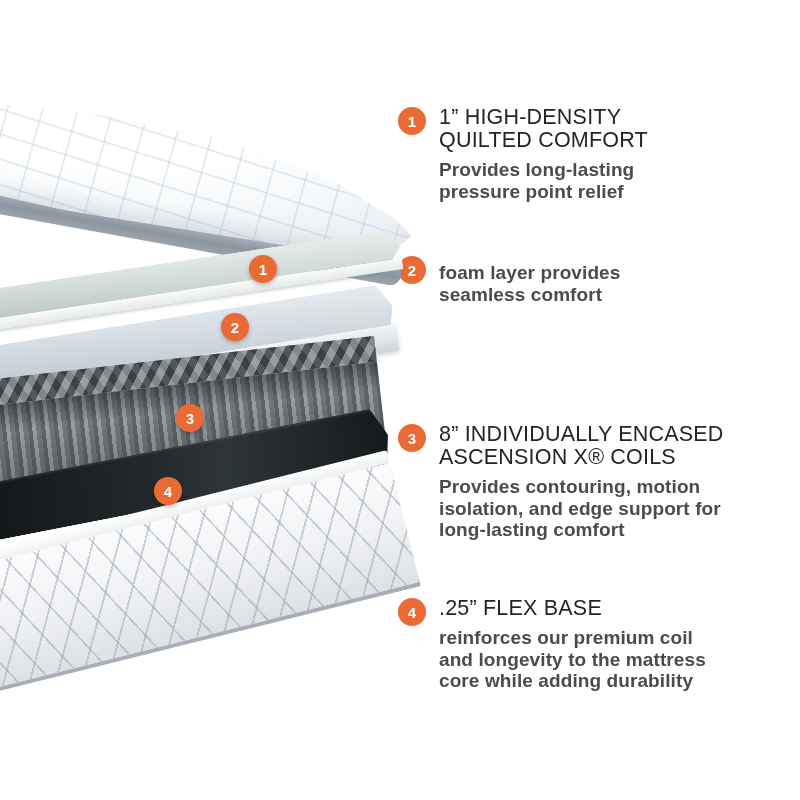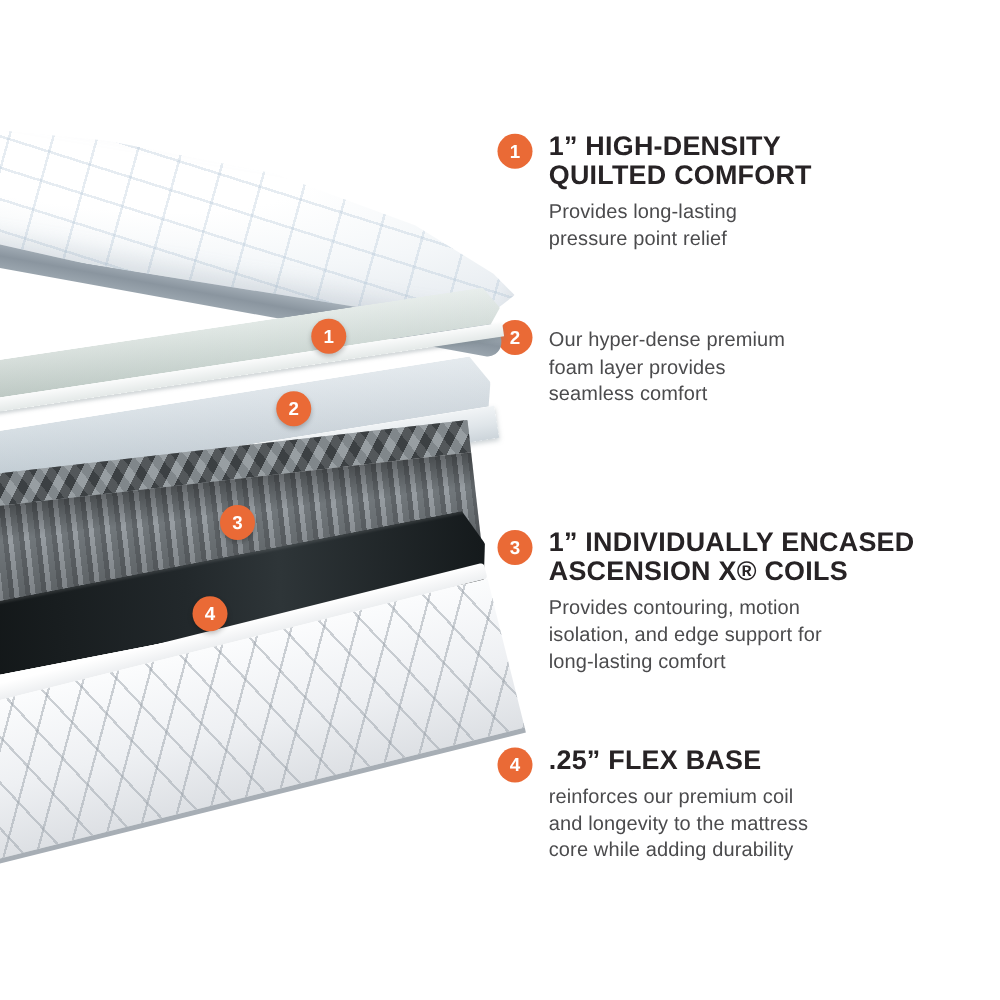--- a/index.html
+++ b/index.html
@@ -78,24 +78,24 @@
   .m3{left:176px;top:404px;} .m4{left:154px;top:477px;}
 
   
   .step{position:absolute;left:398px;width:380px;display:grid;
     grid-template-columns:28px auto;column-gap:13px;}
   .s1{top:106px;} .s2{top:255px;} .s3{top:423px;} .s4{top:597px;}
   .badge{width:28px;height:28px;border-radius:50%;margin-top:1px;
     background:var(--accent,#ea6a36);color:var(--marker-text,#fff);
     display:flex;align-items:center;justify-content:center;
     font-size:15px;font-weight:bold;}
-  .copy h2{margin:0;font-size:21.5px;line-height:23px;font-weight:700;
+  .copy h2{margin:0;font-size:21.5px;line-height:23px;font-weight:400;
     letter-spacing:.2px;color:var(--title-text,#272325);}
   .copy h2 span{display:block;}
-  .copy p{margin:7px 0 0;font-size:16px;line-height:21.5px;font-weight:400;
+  .copy p{margin:7px 0 0;font-size:19px;line-height:21.5px;font-weight:700;
     letter-spacing:.1px;color:var(--body-text,#4b4b4d);}
   .copy p span{display:block;}
 </style>
 </head>
 <body>
 
 <div class="page">
 
   <div class="art">
     <div class="lay lay-quilt">
@@ -154,34 +154,33 @@
       </p>
     </div>
   </section>
 
   <section class="step s2">
     <div class="badge">
         <span>2</span>
       </div>
     <div class="copy">
       <p>
-        <span>Our hyper-dense premium</span>
         <span>foam layer provides</span>
         <span>seamless comfort</span>
       </p>
     </div>
   </section>
 
   <section class="step s3">
     <div class="badge">
         <span>3</span>
       </div>
     <div class="copy">
       <h2>
-        <span>1” INDIVIDUALLY ENCASED</span>
+        <span>8” INDIVIDUALLY ENCASED</span>
         <span>ASCENSION X® COILS</span>
       </h2>
       <p>
         <span>Provides contouring, motion</span>
         <span>isolation, and edge support for</span>
         <span>long-lasting comfort</span>
       </p>
     </div>
   </section>
 

